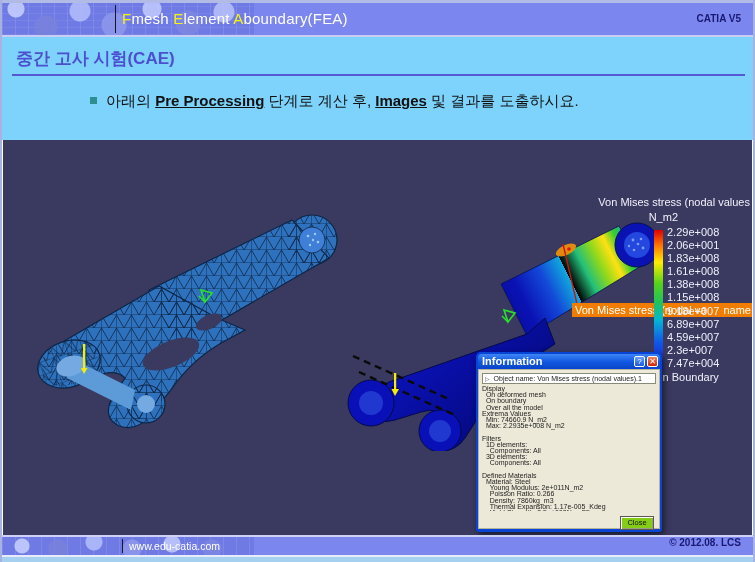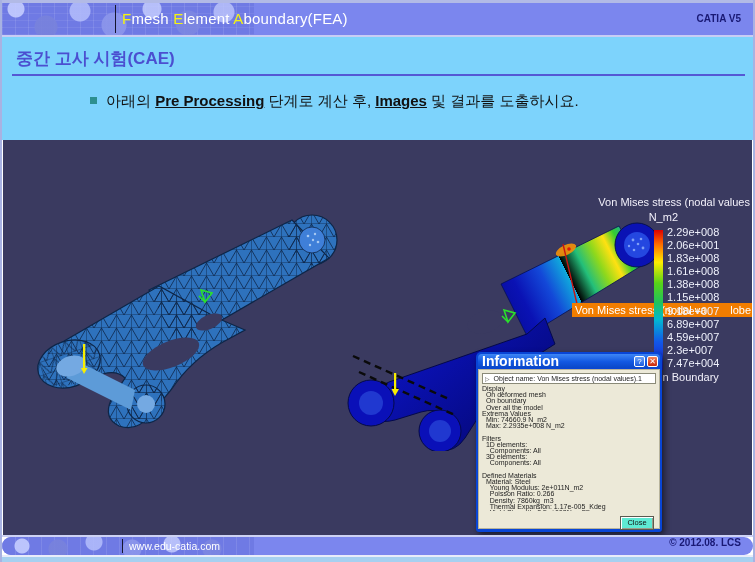--- a/index.html
+++ b/index.html
@@ -54,39 +54,39 @@
   .sel-band .lft{position:absolute;left:3px;top:1px;font-size:11px;color:#fff;white-space:nowrap;}
   .sel-band .rgt{position:absolute;right:1px;top:1px;font-size:11px;color:#fff;}
   .leader-svg{position:absolute;left:552px;top:100px;z-index:3;}
   
   .dialog{position:absolute;left:473px;top:212px;width:186px;height:180px;z-index:10;
     background:#0845d6;border-radius:5px 5px 3px 3px;padding:2px;box-sizing:border-box;
     box-shadow:2px 3px 6px rgba(0,0,0,.55);}
   .dlg-title{display:flex;align-items:center;height:14px;
     background:linear-gradient(180deg,#3e86f4 0%,#1258e2 55%,#0a47c8 100%);
     border-radius:4px 4px 0 0;padding:0 2px 0 4px;}
-  .dlg-title .txt{flex:1;font-size:14px;font-weight:bold;color:#fff;}
+  .dlg-title .txt{flex:1;font-size:11px;font-weight:bold;color:#fff;}
   .tb-btn{width:11px;height:11px;margin-left:2px;border:1px solid #fff;border-radius:2px;
     font-size:8px;line-height:9px;text-align:center;color:#fff;box-sizing:border-box;cursor:default;}
   .tb-help{background:linear-gradient(#6aa2f8,#1a5ae0);}
   .tb-x{background:linear-gradient(#f0835c,#cc2708);}
   .dlg-body{background:#ece9d8;height:160px;margin-top:1px;padding:3px 3px 2px;box-sizing:border-box;
     border:1px solid #b8b49c;}
   .obj-row{background:#fff;border:1px solid #8a8a78;font-size:7px;color:#222;
     padding:1px 2px;white-space:nowrap;overflow:hidden;}
   .obj-row .mk{color:#555;margin-right:2px;font-size:6px;}
   .dlg-text{font-size:7px;line-height:6.2px;color:#1c1c1c;white-space:pre;margin-top:2px;
     font-family:"Liberation Sans",sans-serif;overflow:hidden;height:125px;}
   .dlg-close-row{text-align:right;padding:0 2px;}
   .close-btn{display:inline-block;min-width:32px;height:12px;line-height:11px;text-align:center;
-    font-size:7.5px;color:#111;background:#5eead4;border:1px solid #5a5a50;
+    font-size:7.5px;color:#111;background:#84cc16;border:1px solid #5a5a50;
     box-shadow:inset 1px 1px 0 #fff, inset -1px -1px 0 #9a9a8a;cursor:default;}
   
   .footer-light{height:2px;background:#cdd2f4;}
-  .footer-bar{position:relative;height:18px;background:#7b86ee;overflow:hidden;border-radius:9px;}
+  .footer-bar{position:relative;height:18px;background:#7b86ee;overflow:hidden;}
   .ftr-deco{position:absolute;left:0;top:0;bottom:0;width:252px;
     background:
       radial-gradient(circle at 20px 9px, rgba(196,204,255,.9) 0 7px, transparent 8px),
       radial-gradient(circle at 56px 12px, rgba(120,130,220,.9) 0 9px, transparent 10px),
       radial-gradient(circle at 92px 5px, rgba(180,190,252,.85) 0 8px, transparent 9px),
       radial-gradient(circle at 130px 12px, rgba(140,150,235,.9) 0 9px, transparent 10px),
       radial-gradient(circle at 170px 7px, rgba(200,208,255,.8) 0 8px, transparent 9px),
       radial-gradient(circle at 210px 12px, rgba(125,135,225,.85) 0 9px, transparent 10px),
       repeating-linear-gradient(90deg, rgba(255,255,255,.10) 0 1px, transparent 1px 13px),
       linear-gradient(#6f7ae4,#6f7ae4);}
@@ -210,21 +210,21 @@
         <path d="M185,136 L179,130"></path>
       </g>
     </svg>
 
     <svg class="leader-svg" width="30" height="68" viewBox="0 0 30 68">
       <path d="M8,4 L22,64" stroke="#c81414" stroke-width="1.4" fill="none"></path>
     </svg>
 
     <div class="sel-band">
       <span class="lft">Von Mises stress (nodal va</span>
-      <span class="rgt">lobe</span>
+      <span class="rgt">name</span>
     </div>
 
     <div>
       <div class="legend-title">Von Mises stress (nodal values</div>
       <div class="legend-unit">N_m2</div>
       <div class="color-bar"></div>
       <div class="scale-values">
         <div>2.29e+008</div>
         <div>2.06e+001</div>
         <div>1.83e+008</div>

